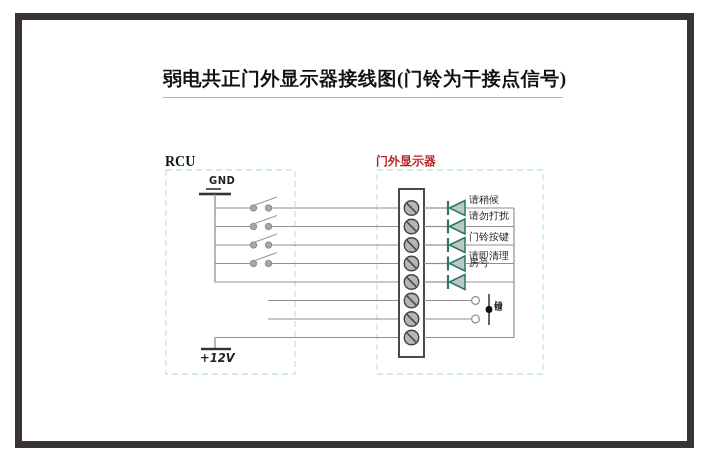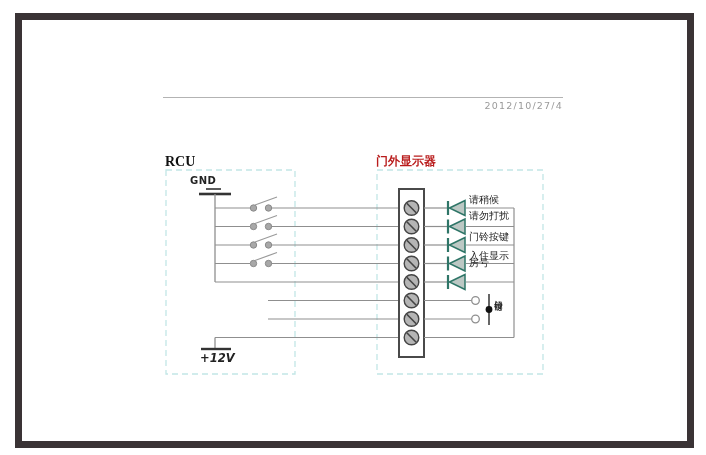--- a/index.html
+++ b/index.html
@@ -9,21 +9,21 @@
          border:7px solid #3a3335;box-sizing:border-box;background:#ffffff;}
   .abs{position:absolute;}
   .title{left:163px;top:66px;width:402px;font-family:"Liberation Serif",serif;
          font-weight:bold;font-size:19px;color:#111;white-space:nowrap;letter-spacing:0.5px;}
   .rule{left:163px;top:97px;width:400px;height:1px;background:#b3b3b3;}
   .date{left:163px;top:100px;width:400px;text-align:right;font-size:9.5px;
         color:#9a9a9a;letter-spacing:1.2px;}
   .rcu-label{left:165px;top:154px;font-family:"Liberation Serif",serif;
              font-weight:bold;font-size:14px;color:#111;}
   .display-label{left:376px;top:153px;font-weight:bold;font-size:12px;color:#b91c1c;}
-  .gnd-label{left:190px;top:175px;font-weight:bold;font-size:10px;letter-spacing:0.5px;color:#222;}
+  .gnd-label{left:209px;top:175px;font-weight:bold;font-size:10px;letter-spacing:0.5px;color:#222;}
   .v12-label{left:200px;top:351px;font-weight:bold;font-size:11.5px;color:#222;font-style:italic;}
   .led-label{left:469px;width:60px;height:12px;font-size:10px;line-height:12px;
              color:#222;white-space:nowrap;}
   .bell-label{left:494px;top:293px;height:44px;font-size:8.5px;line-height:10px;
               color:#222;writing-mode:vertical-rl;text-orientation:upright;letter-spacing:1px;}
   svg{position:absolute;left:0;top:0;}
 </style>
 </head>
 <body>
 
@@ -164,28 +164,28 @@
     </g>
 
     <g>
       <circle cx="475.5" cy="300.5" r="3.8" fill="#ffffff" stroke="#8f8f8f" stroke-width="1.3"></circle>
       <circle cx="475.5" cy="319" r="3.8" fill="#ffffff" stroke="#8f8f8f" stroke-width="1.3"></circle>
       <line x1="489" y1="294" x2="489" y2="325" stroke="#333" stroke-width="1.5"></line>
       <circle cx="489" cy="309.5" r="3.4" fill="#111"></circle>
     </g>
   </svg>
 
+  <div class="abs title">弱电共正门外显示器接线图(门铃为干接点信号)</div>
   <div class="abs rule"></div>
-  <div class="abs date">2012/10/27/4</div>
 
   <div class="abs rcu-label">RCU</div>
   <div class="abs display-label">门外显示器</div>
   <div class="abs gnd-label">GND</div>
   <div class="abs v12-label">+12V</div>
 
   <div class="abs led-label" style="top:194px">请稍候</div>
   <div class="abs led-label" style="top:210px">请勿打扰</div>
   <div class="abs led-label" style="top:231px">门铃按键</div>
-  <div class="abs led-label" style="top:249.5px">入住显示</div>
+  <div class="abs led-label" style="top:249.5px">请即清理</div>
   <div class="abs led-label" style="top:257px">房号</div>
 
   <div class="abs bell-label">门铃按键</div>
 </div>
 
 </body></html>

